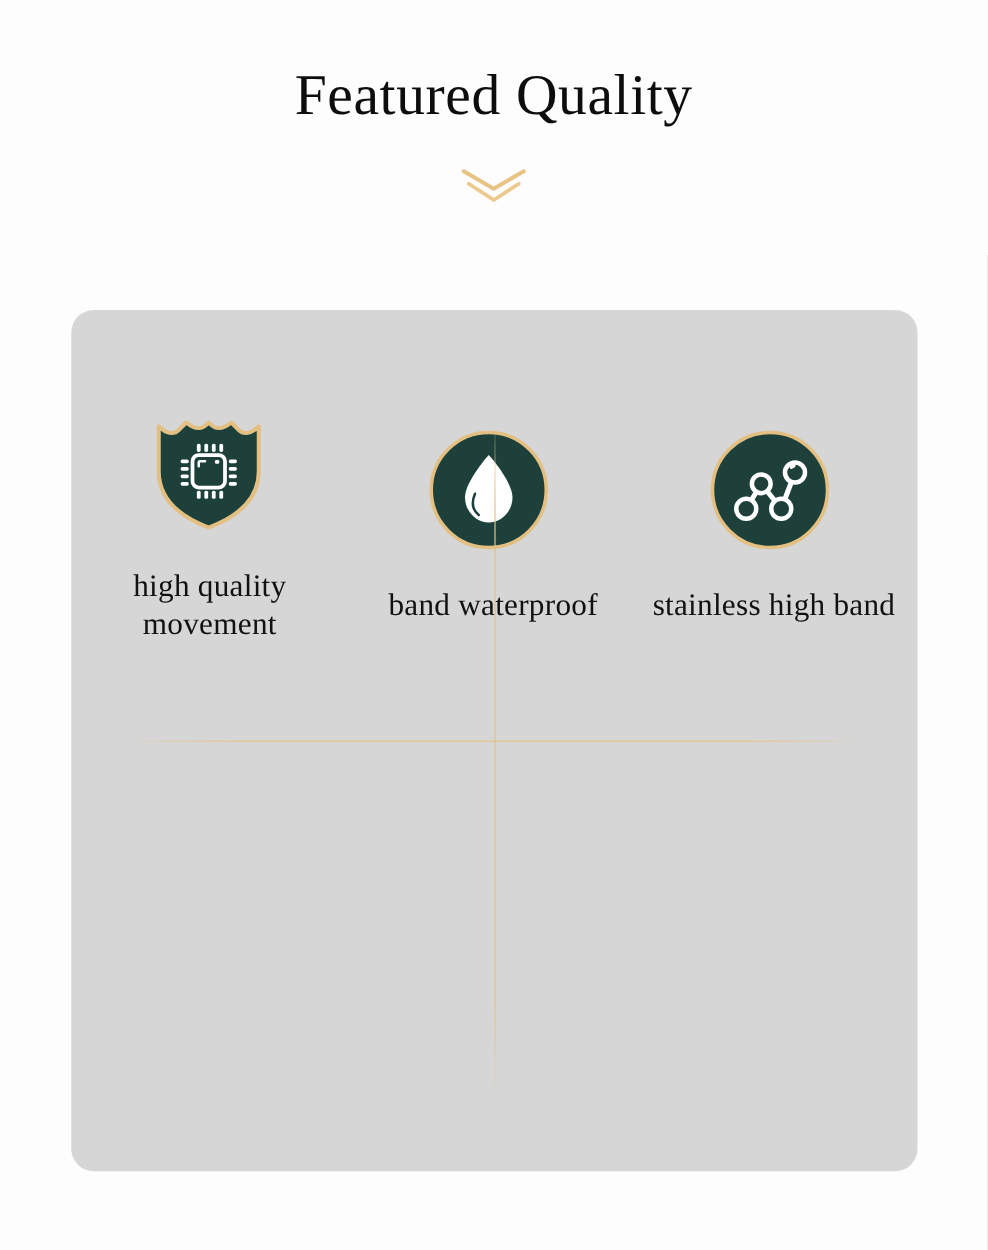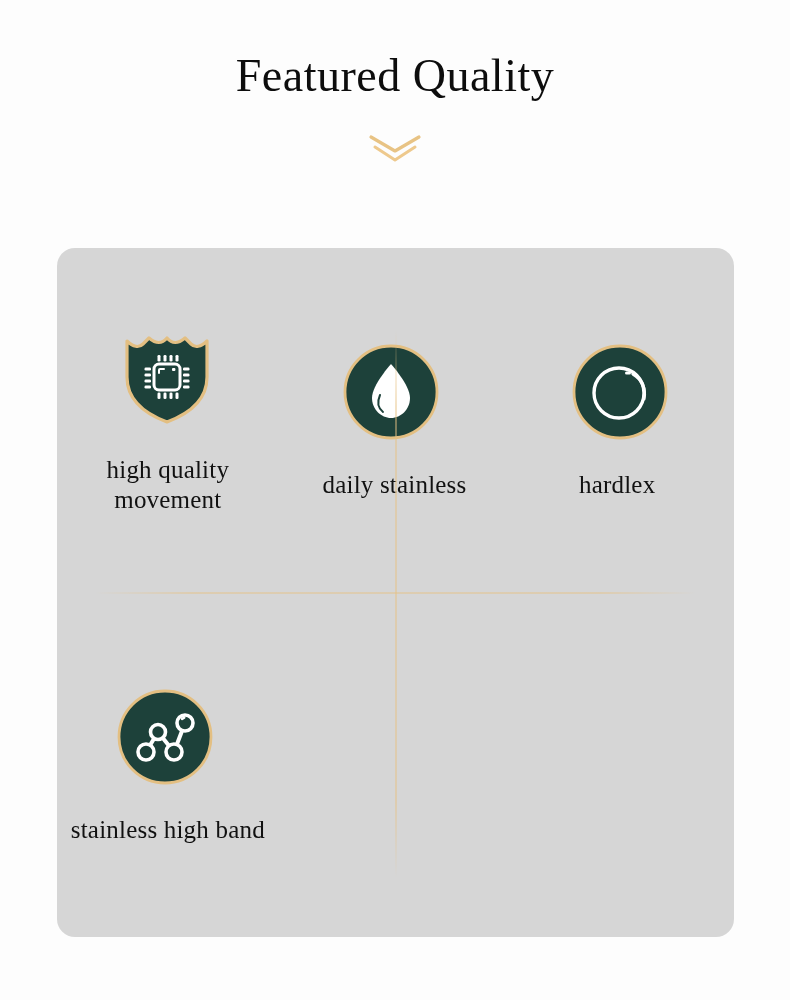--- a/index.html
+++ b/index.html
@@ -203,34 +203,23 @@
           <svg width="98" height="98" viewBox="0 0 98 98">
             <circle cx="49" cy="49" r="46" fill="#1d413a" stroke="#e3bf82" stroke-width="2.8"></circle>
             <path d="M49 21
                      C49 21 68 42 68 55
                      C68 66 59 75 49 75
                      C39 75 30 66 30 55
                      C30 42 49 21 49 21 Z" fill="#ffffff"></path>
             <path d="M38 52 C35 59 36 65 41 69" fill="none" stroke="#1d413a" stroke-width="2" stroke-linecap="round"></path>
           </svg>
         </div>
-        <div class="cell-label">daily stainless</div>
+        <div class="cell-label">band waterproof</div>
       </div>
 
-      <div class="cell cell-bl">
-        <div class="cell-icon">
-          <svg width="98" height="98" viewBox="0 0 98 98">
-            <circle cx="49" cy="49" r="46" fill="#1d413a" stroke="#e3bf82" stroke-width="2.8"></circle>
-            <circle cx="48" cy="50" r="25" fill="none" stroke="#ffffff" stroke-width="3.4"></circle>
-            <path d="M62 31 C71 36 75 46 73 56" fill="none" stroke="#ffffff" stroke-width="3.2" stroke-linecap="round"></path>
-            <rect x="54" y="28.5" width="6" height="3" rx="1.5" fill="#ffffff"></rect>
-          </svg>
-        </div>
-        <div class="cell-label">hardlex</div>
-      </div>
 
       <div class="cell cell-br">
         <div class="cell-icon">
           <svg width="98" height="98" viewBox="0 0 98 98">
             <circle cx="49" cy="49" r="46" fill="#1d413a" stroke="#e3bf82" stroke-width="2.8"></circle>
             <path d="M30 64 L42 44 L58 64 L69 35" fill="none" stroke="#ffffff" stroke-width="4" stroke-linecap="round" stroke-linejoin="round"></path>
             <circle cx="30" cy="64" r="8" fill="#1d413a" stroke="#ffffff" stroke-width="3.6"></circle>
             <circle cx="42" cy="44" r="7.5" fill="#1d413a" stroke="#ffffff" stroke-width="3.6"></circle>
             <circle cx="58" cy="64" r="8" fill="#1d413a" stroke="#ffffff" stroke-width="3.6"></circle>
             <circle cx="69" cy="35" r="8" fill="#1d413a" stroke="#ffffff" stroke-width="3.6"></circle>

